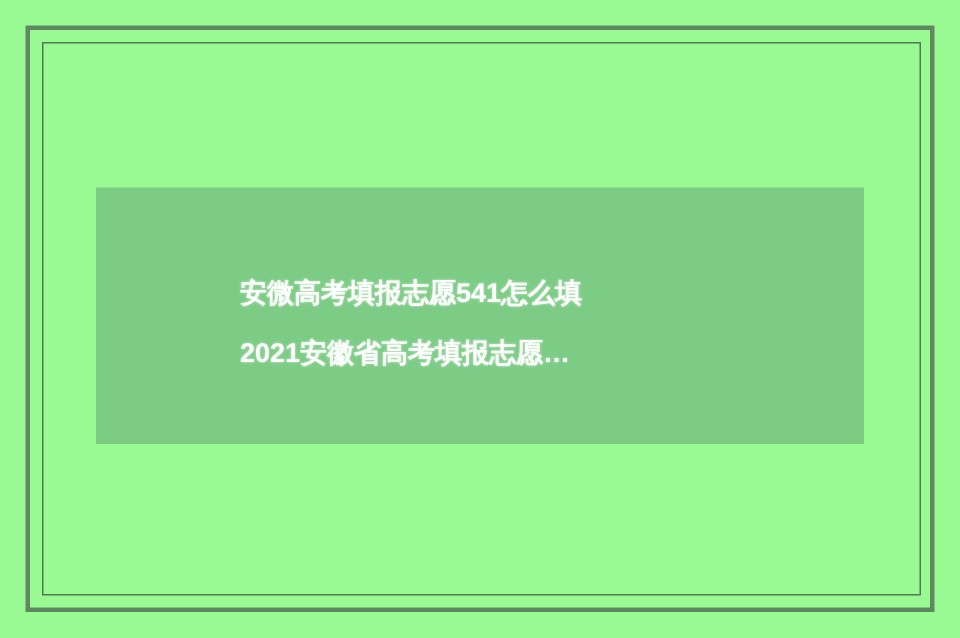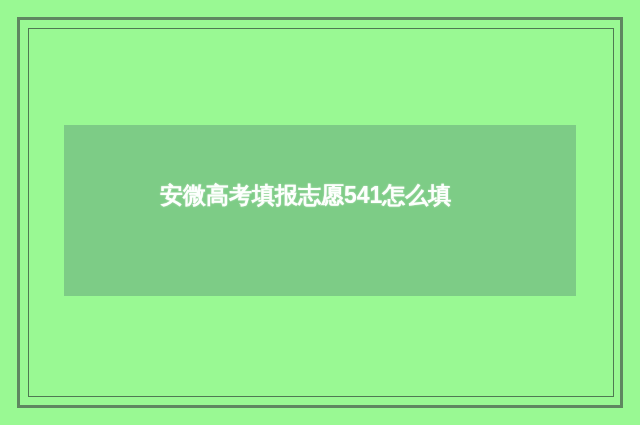--- a/index.html
+++ b/index.html
@@ -59,36 +59,37 @@
 
   #headline-block {
     position: absolute;
     left: 96px;
     top: 50px;
     width: 400px;
   }
 
   .headline-line {
     color: #fdfffd;
-    font-size: 23px;
+    font-size: 18px;
     font-weight: bold;
     line-height: 40px;
     letter-spacing: 0px;
     white-space: nowrap;
     text-shadow: 0 0 1.2px rgba(255,255,255,0.55),
                  0 0 2.4px rgba(255,255,255,0.30);
   }
 </style>
 </head>
 <body>
 
 <div id="page-frame">
 
   <div id="outer-border"></div>
   <div id="inner-border"></div>
 
   <div id="content-panel">
     <div id="headline-block">
       <div class="headline-line">安微高考填报志愿541怎么填</div>
+      <div class="headline-line">2021安徽省高考填报志愿…</div>
     </div>
   </div>
 
 </div>
 
 </body></html>

